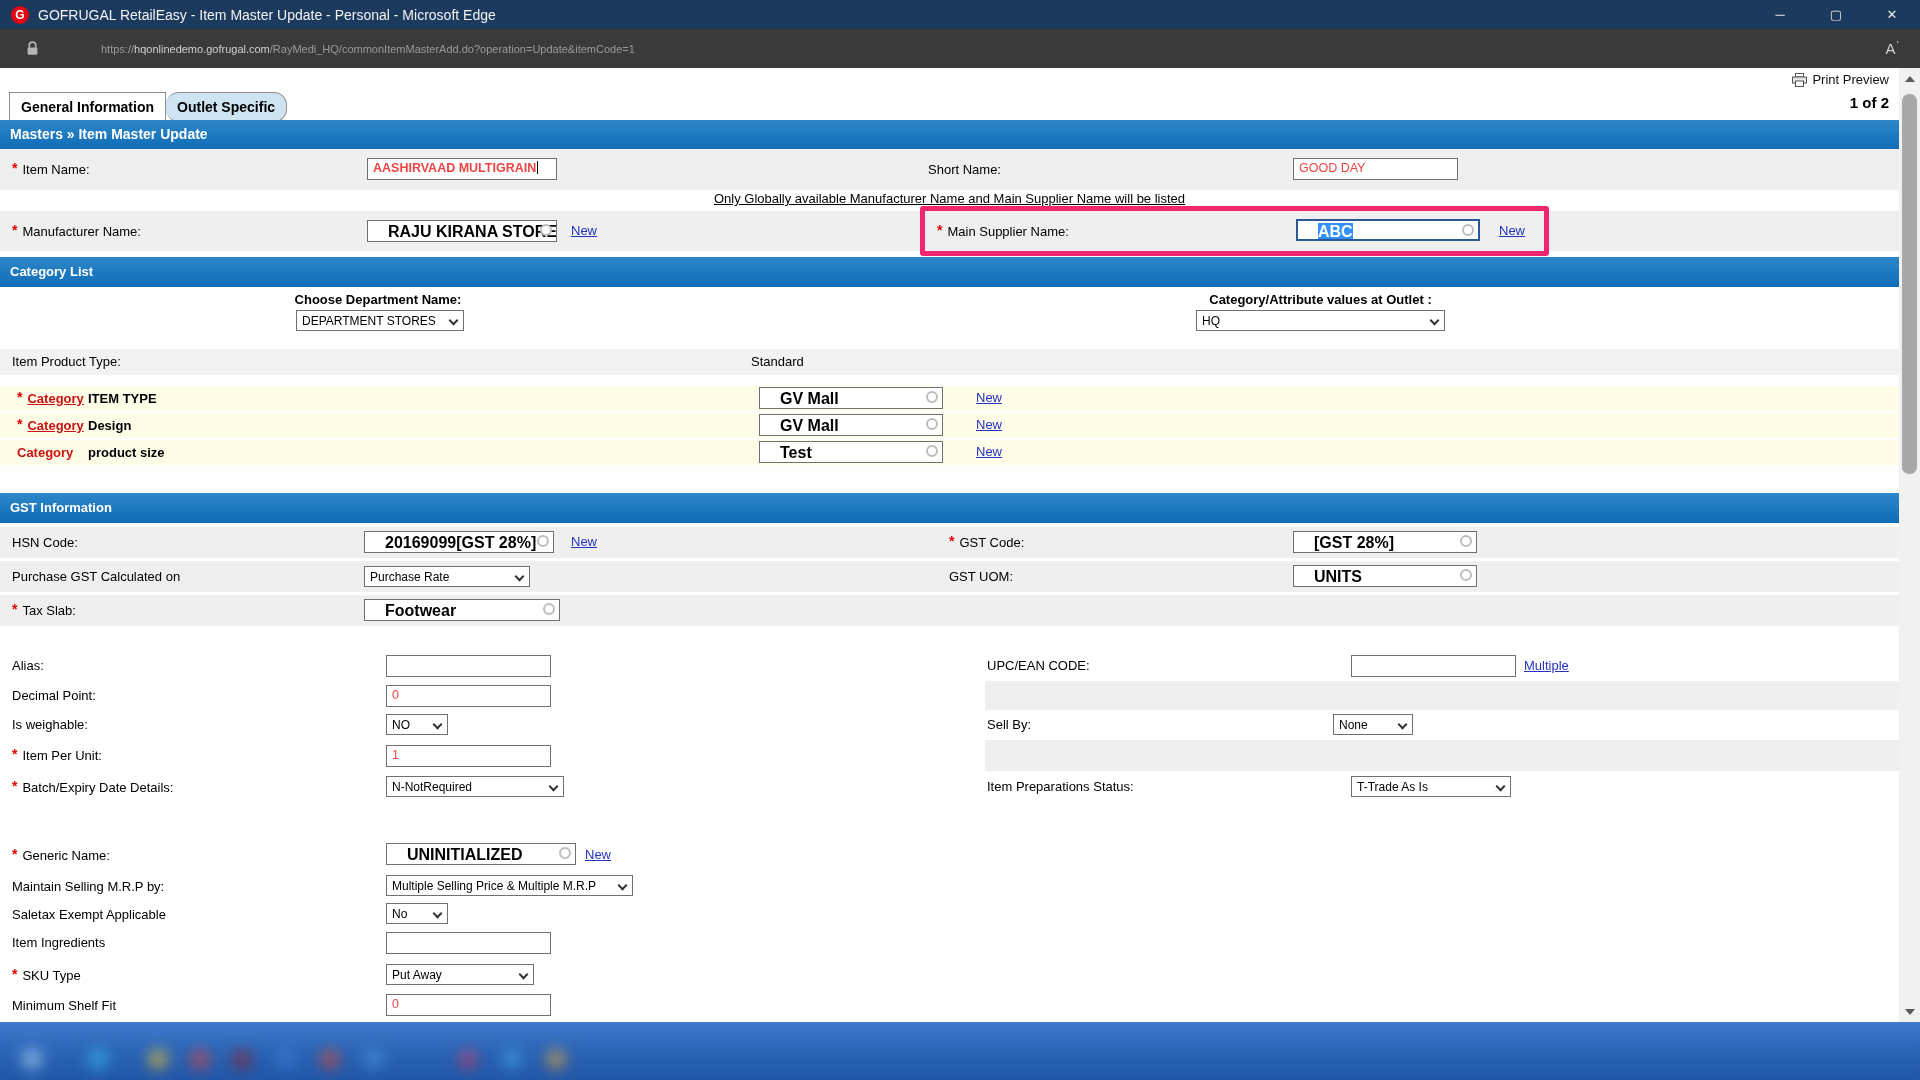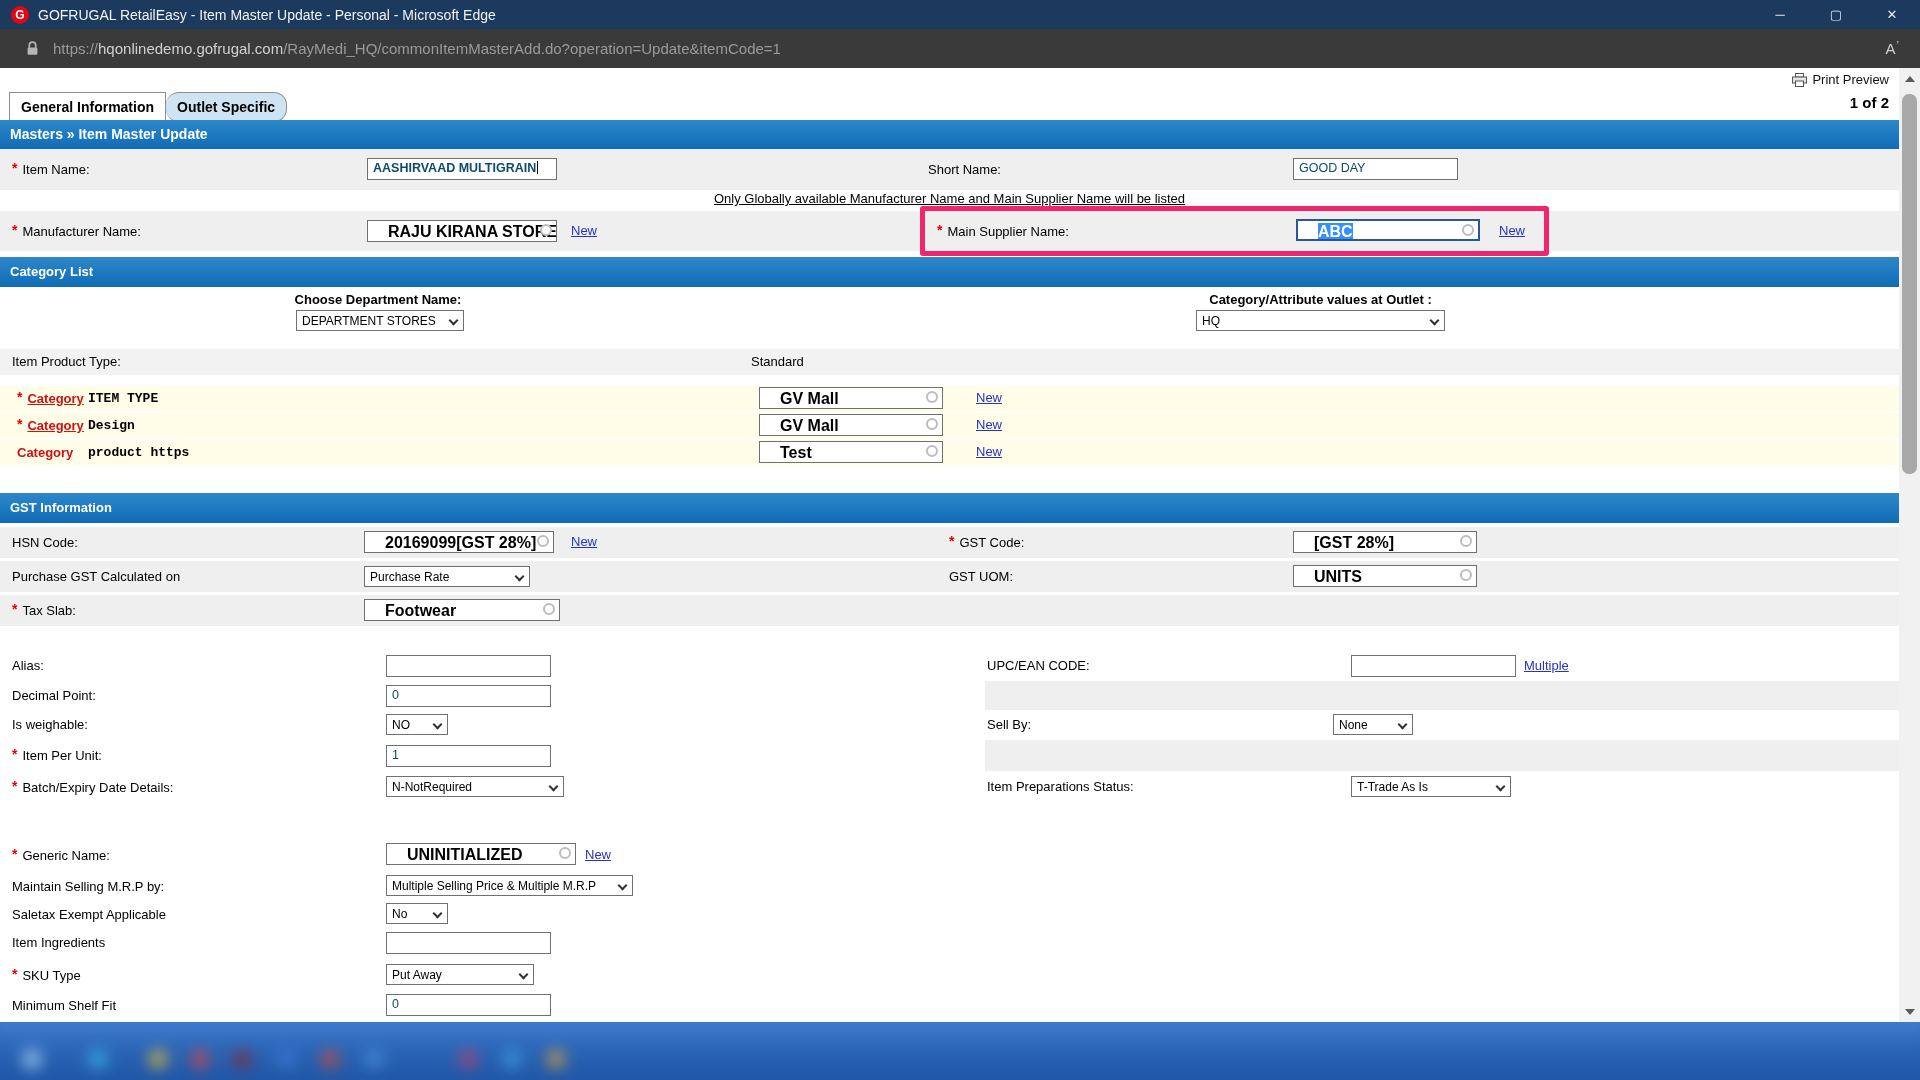--- a/index.html
+++ b/index.html
@@ -9,21 +9,21 @@
 
   
   .titlebar { position:absolute; top:0; left:0; width:100%; height:29px; background:#1b3a5e; display:flex; align-items:center; color:#fff; }
   .app-logo { width:18px; height:18px; border-radius:50%; background:#e30613; color:#fff; font-size:12px; font-weight:bold; display:flex; align-items:center; justify-content:center; margin:0 9px 0 11px; }
   .win-title { font-size:14px; color:#f2f2f2; }
   .win-controls { margin-left:auto; display:flex; height:100%; }
   .win-btn { width:56px; height:29px; display:flex; align-items:center; justify-content:center; font-size:13px; color:#e8e8e8; cursor:default; }
 
   .urlbar { position:absolute; top:29px; left:0; width:100%; height:39px; background:#3a3a3a; display:flex; align-items:center; }
   .lock-wrap { margin:0 14px 0 26px; display:flex; align-items:center; }
-  .url { font-size:15px; color:#9a9a9a; white-space:nowrap; }
+  .url { font-size:11px; color:#9a9a9a; white-space:nowrap;margin-left:48px; }
   .u-host { color:#d0d0d0; }
   .read-aloud { margin-left:auto; margin-right:22px; color:#cfcfcf; font-size:15px; position:relative; }
   .read-aloud::after { content:"\2019"; font-size:11px; position:relative; top:-5px; left:1px; color:#cfcfcf; }
 
   
   .content { position:absolute; top:68px; left:0; width:1899px; height:954px; background:#fff; overflow:hidden; }
 
   .print-preview { position:absolute; top:4px; right:10px; display:flex; align-items:center; gap:5px; font-size:13px; color:#111; cursor:pointer; }
   .page-of { position:absolute; top:26px; right:10px; font-size:15px; font-weight:bold; color:#000; }
 
@@ -35,26 +35,26 @@
   .bluebar { position:absolute; left:0; width:100%; background:linear-gradient(180deg,#2d87c9 0%,#0f6cb6 100%); color:#fff; font-weight:bold; padding-left:10px; white-space:nowrap; }
   .breadcrumb { top:52px; height:29px; line-height:29px; font-size:14px; }
   .secheader { height:30px; line-height:30px; font-size:13px; }
 
   .r { position:absolute; left:0; width:100%; }
   .gray { background:#efefef; }
   .yellow { background:#fffce8; }
   .faint { background:#f2f2f2; }
 
   .lbl { position:absolute; font-size:13px; color:#000; white-space:nowrap; }
-  .blbl { font-weight:bold;font-family:Liberation Mono, monospace; }
+  .blbl { font-weight:bold; }
   .req { color:#e60000; font-weight:bold; font-size:14px; margin-right:5px; position:relative; top:-1px; }
   .catlbl { color:#cc1111; font-weight:bold; }
   .underl { text-decoration:underline; }
 
-  .tinput { position:absolute; height:22px; border:1px solid #707070; background:#fff; font-size:12.5px; padding:2px 4px 0 5px; white-space:nowrap; overflow:hidden; color:#0c4a6e; }
+  .tinput { position:absolute; height:22px; border:1px solid #707070; background:#fff; font-size:12.5px; padding:2px 4px 0 5px; white-space:nowrap; overflow:hidden; color:#ef4444; }
   .bold { font-weight:bold; }
   .caret { display:inline-block; width:1px; height:13px; background:#000; vertical-align:-2px; margin-left:1px; }
 
   .lookup { position:absolute; height:22px; border:1px solid #707070; background:#fff; font-size:16px; font-weight:bold; padding:2px 20px 0 20px; white-space:nowrap; overflow:hidden; color:#000; }
   .ring { position:absolute; right:4px; top:3px; width:12px; height:12px; border:2px solid #bdbdbd; border-radius:50%; background:#fff; }
   .focused { border:2px solid #2b5797; }
   .sel-text { background:#3390ff; color:#fff; }
 
   .select { position:absolute; height:21px; border:1px solid #707070; background:#fff; font-size:12px; padding:3px 20px 0 5px; white-space:nowrap; overflow:hidden; color:#000; }
   .chev { position:absolute; right:6px; top:6px; width:7px; height:7px; border-right:2px solid #333; border-bottom:2px solid #333; transform:rotate(45deg); }
@@ -181,21 +181,21 @@
 
     <div class="r yellow" style="top:345px;height:25px">
       <div class="lbl" style="left:17px;line-height:25px"><span class="req">*</span><span class="catlbl underl">Category</span></div>
       <div class="lbl blbl" style="left:88px;line-height:25px">Design</div>
       <div class="lookup" style="left:759px;top:1px;width:184px"><span>GV Mall</span><span class="ring"></span></div>
       <a class="lnk" style="left:976px;top:4px">New</a>
     </div>
 
     <div class="r yellow" style="top:372px;height:25px">
       <div class="lbl" style="left:17px;line-height:25px"><span class="catlbl">Category</span></div>
-      <div class="lbl blbl" style="left:88px;line-height:25px">product https</div>
+      <div class="lbl blbl" style="left:88px;line-height:25px">product size</div>
       <div class="lookup" style="left:759px;top:1px;width:184px"><span>Test</span><span class="ring"></span></div>
       <a class="lnk" style="left:976px;top:4px">New</a>
     </div>
 
     <div class="bluebar secheader" style="top:425px">GST Information</div>
 
     <div class="r gray" style="top:459px;height:31px">
       <div class="lbl" style="left:12px;line-height:31px">HSN Code:</div>
       <div class="lookup" style="left:364px;top:4px;width:190px"><span>20169099[GST 28%]</span><span class="ring"></span></div>
       <a class="lnk" style="left:571px;top:7px">New</a>

